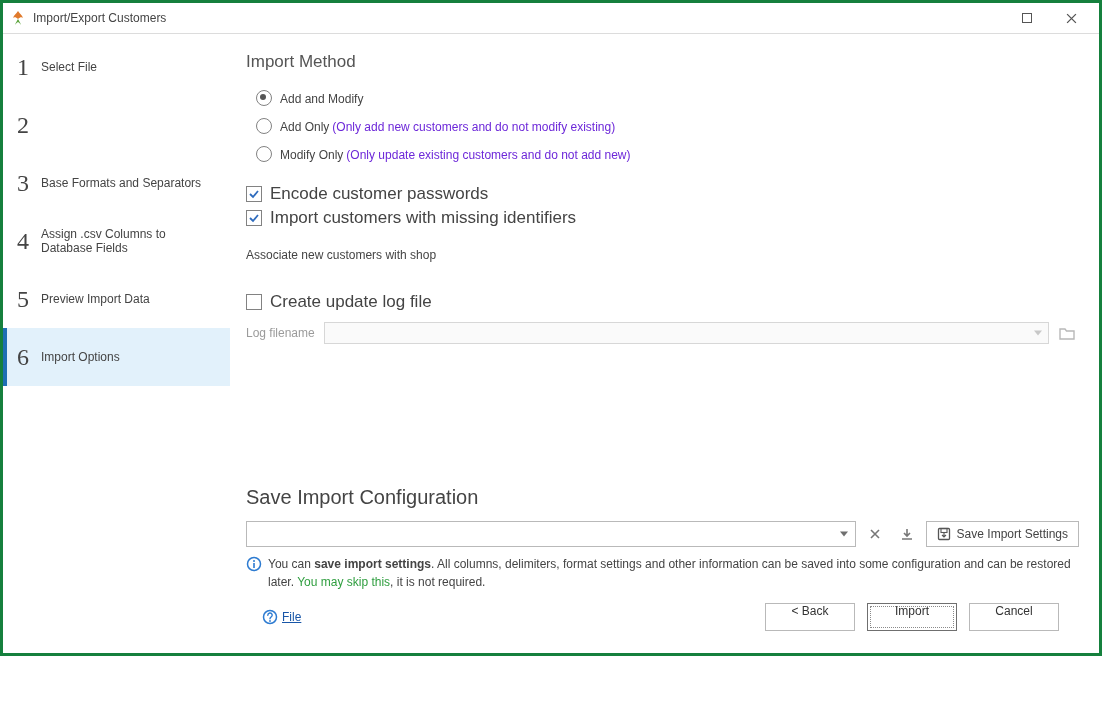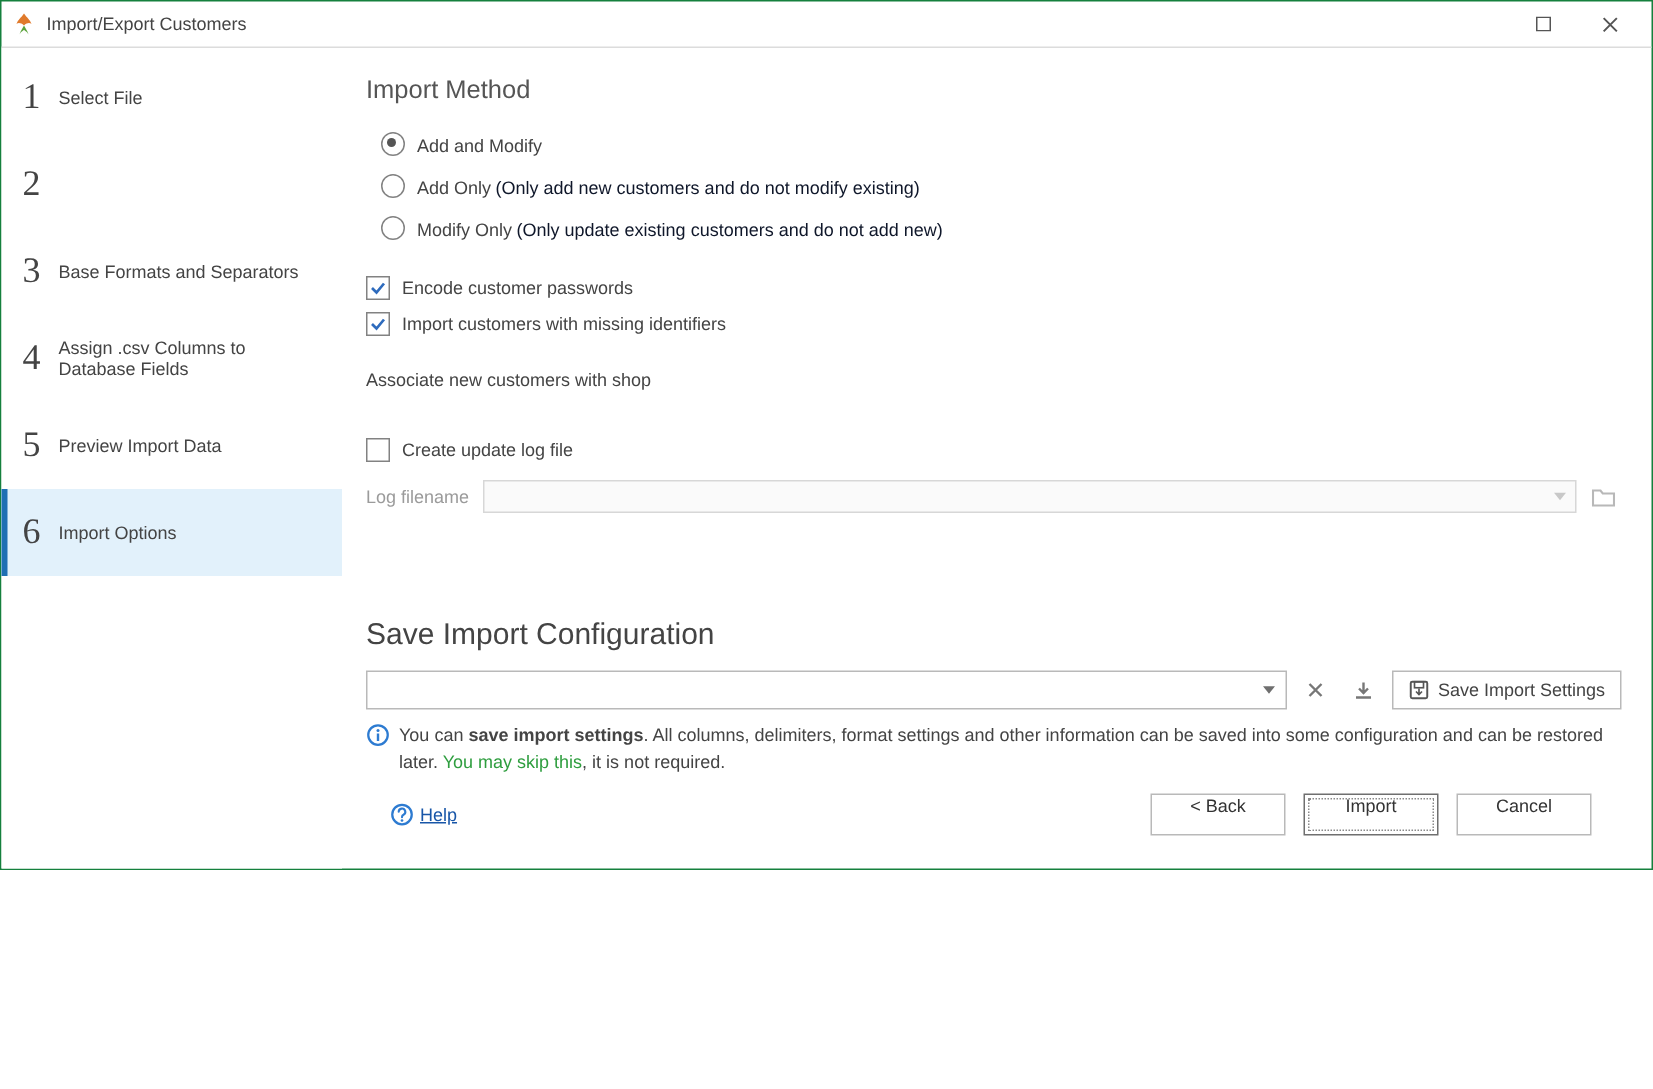--- a/index.html
+++ b/index.html
@@ -6,22 +6,22 @@
     margin: 0;
     padding: 0;
     font-family: "Segoe UI", Tahoma, Arial, sans-serif;
     background: #ffffff;
     color: #333;
     height: 100%;
   }
   .window {
     box-sizing: border-box;
     width: 1102px;
-    height: 580px;
-    border: 1px solid #15803d;
+    height: 656px;
+    border: 3px solid #15803d;
     display: flex;
     flex-direction: column;
     background: #ffffff;
   }
   .titlebar {
     height: 30px;
     border-bottom: 1px solid #dcdcdc;
     display: flex;
     align-items: center;
     padding: 0 6px 0 6px;
@@ -112,21 +112,21 @@
     margin-bottom: 20px;
   }
   .radio-row {
     display: flex;
     align-items: flex-end;
     height: 28px;
     font-size: 12px;
     color: #444;
   }
   .radio-row .hint {
-    color: #0f172a;
+    color: #6d28d9;
     margin-left: 3px;
   }
   .rd {
     width: 14px; height: 14px;
     border: 1px solid #828282;
     border-radius: 50%;
     margin-right: 8px;
     position: relative;
     display: inline-block;
   }
@@ -144,21 +144,21 @@
     margin-right: 8px;
     display: inline-flex;
     align-items: center;
     justify-content: center;
     font-size: 11px;
     color: #2e6bbd;
     line-height: 1;
   }
   .check-row {
     display: flex; align-items: center;
-    font-size: 12px; color: #444;
+    font-size: 17px; color: #444;
     height: 24px;
   }
   .assoc-row {
     display: flex; align-items: flex-end;
     font-size: 12px; color: #444;
     margin-top: 18px;
   }
   .select {
     height: 22px;
     border: 1px solid #b9b9b9;
@@ -467,21 +467,21 @@
 
       <div class="footer">
         <a class="help-link">
           <span class="q">
             <svg width="16" height="16" viewBox="0 0 16 16">
                 <circle cx="8" cy="8" r="6.5" fill="none" stroke="#2d7bd1" stroke-width="1.5"></circle>
                 <path d="M5.8 6.2 a2.2 2.2 0 1 1 3.2 2 c-.8.4-1 .8-1 1.6" fill="none" stroke="#2d7bd1" stroke-width="1.4" stroke-linecap="round"></path>
                 <circle cx="8" cy="12" r="0.9" fill="#2d7bd1"></circle>
               </svg>
           </span>
-          <span style="text-decoration:underline;">Help</span>
+          <span style="text-decoration:underline;">File</span>
         </a>
         <span class="spacer"></span>
         <span class="nav-btn">
             <span>&lt; Back</span>
           </span>
         <span class="nav-btn default">
             <span>Import</span>
           </span>
         <span class="nav-btn">
             <span>Cancel</span>

